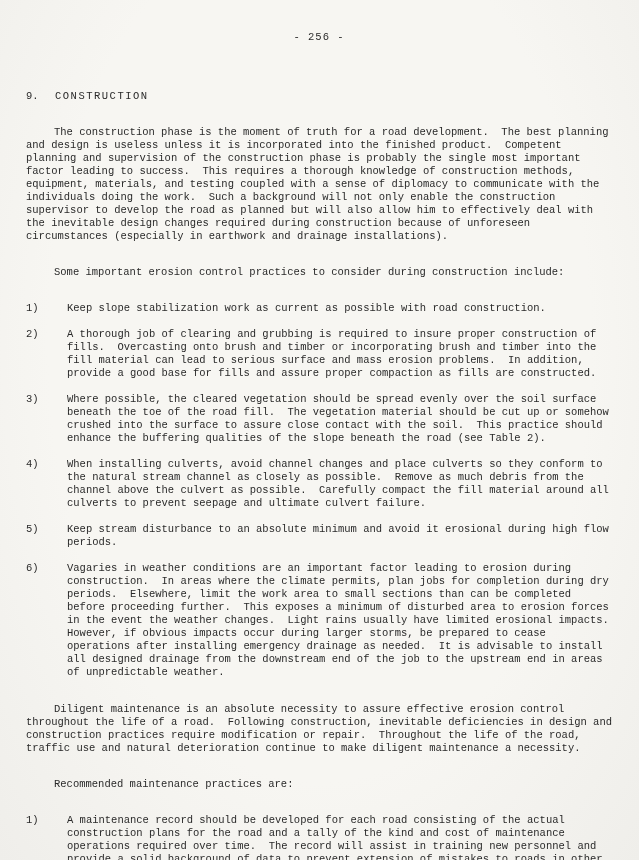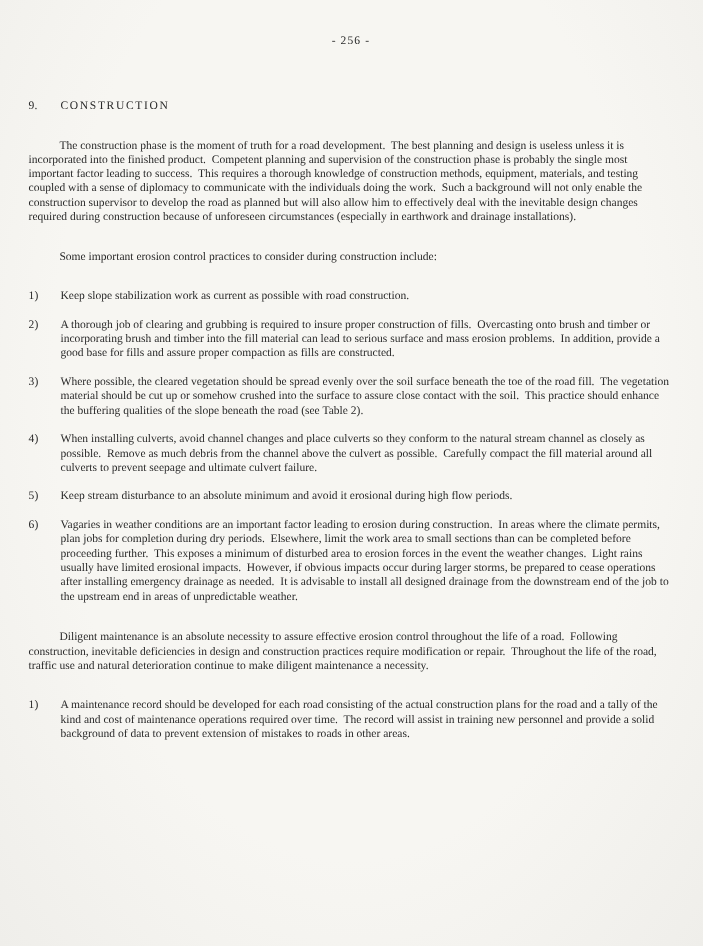--- a/index.html
+++ b/index.html
@@ -8,21 +8,21 @@
     background: #e8e7e3;
   }
   .page {
     position: relative;
     width: 639px;
     height: 860px;
     margin: 0 auto;
     background: #f5f4f0;
     background-image: radial-gradient(ellipse at 50% 40%, #f7f6f2 60%, #efeeea 100%);
     color: #2a2a2a;
-    font-family: Liberation Serif, serif;
+    font-family: Liberation Mono, monospace;
     font-size: 10.5px;
     line-height: 13px;
     box-sizing: border-box;
     padding: 31px 27px 0 26px;
     overflow: hidden;
   }
   .page-number {
     text-align: center;
     letter-spacing: 1px;
     margin-bottom: 0;
@@ -50,20 +50,21 @@
     align-items: baseline;
     margin: 13px 0;
   }
   .list-item .li-num {
     flex: 0 0 29px;
     white-space: pre;
   }
   .list-item .li-text {
     flex: 1 1 auto;
     white-space: pre-wrap;
+    margin-left: 12px;
   }
   .sec-10 { margin-top: 24px; }
 </style>
 </head>
 <body>
 
 <div class="page">
 
   <div class="page-number">- 256 -</div>
 
@@ -105,20 +106,21 @@
     <div class="list-item">
       <span class="li-num">6)</span>
       <div class="li-text">Vagaries in weather conditions are an important factor leading to erosion during construction.  In areas where the climate permits, plan jobs for completion during dry periods.  Elsewhere, limit the work area to small sections than can be completed before proceeding further.  This exposes a minimum of disturbed area to erosion forces in the event the weather changes.  Light rains usually have limited erosional impacts.  However, if obvious impacts occur during larger storms, be prepared to cease operations after installing emergency drainage as needed.  It is advisable to install all designed drainage from the downstream end of the job to the upstream end in areas of unpredictable weather.</div>
     </div>
   </div>
 
   <div class="section sec-10">
 
     <div class="para">Diligent maintenance is an absolute necessity to assure effective erosion control throughout the life of a road.  Following construction, inevitable deficiencies in design and construction practices require modification or repair.  Throughout the life of the road, traffic use and natural deterioration continue to make diligent maintenance a necessity.</div>
 
+    <div class="para">Recommended maintenance practices are:</div>
 
     <div class="list-item">
       <span class="li-num">1)</span>
       <div class="li-text">A maintenance record should be developed for each road consisting of the actual construction plans for the road and a tally of the kind and cost of maintenance operations required over time.  The record will assist in training new personnel and provide a solid background of data to prevent extension of mistakes to roads in other areas.</div>
     </div>
   </div>
 
 </div>
 
 </body></html>

